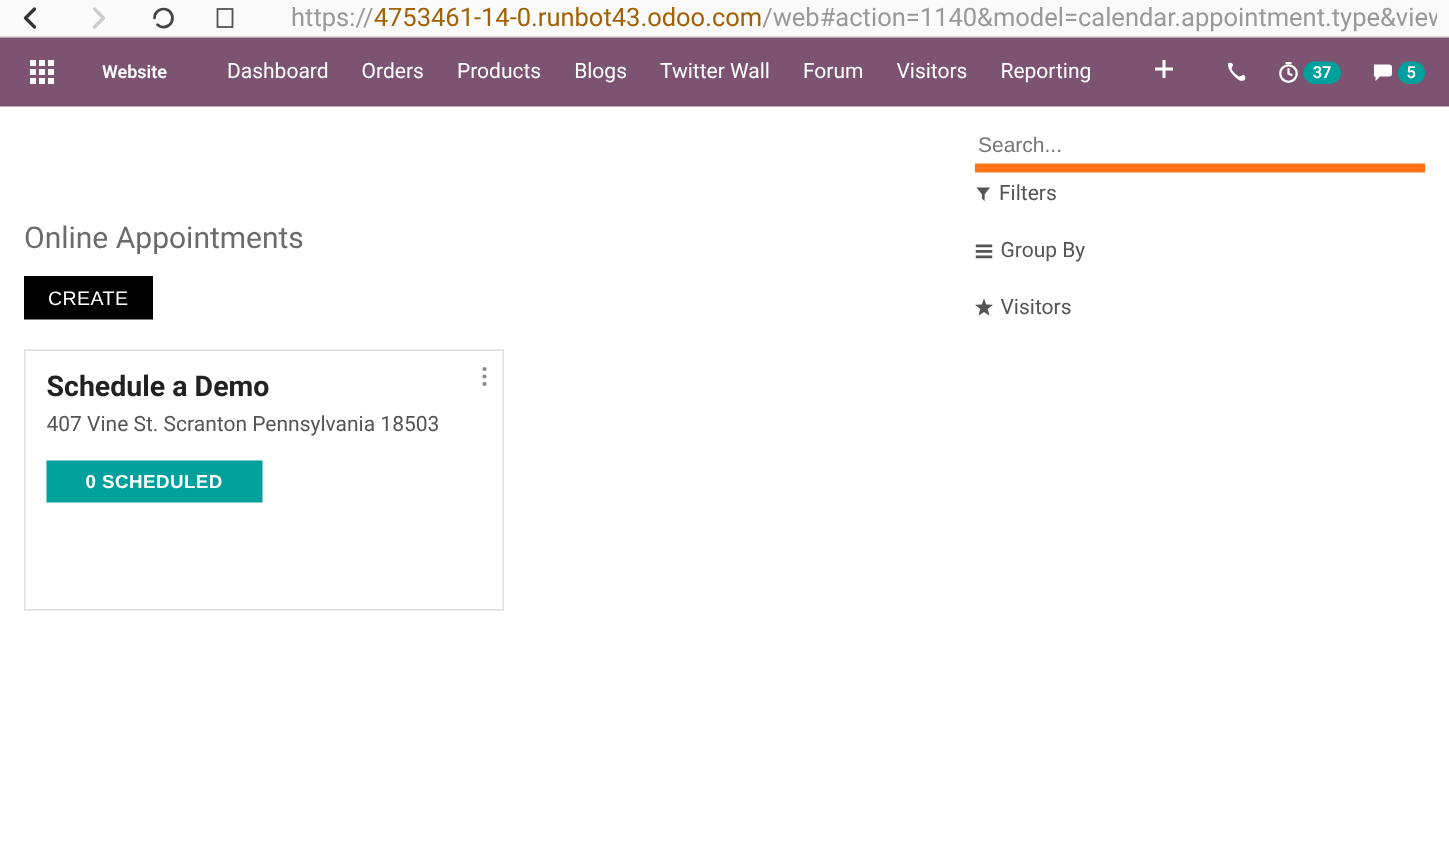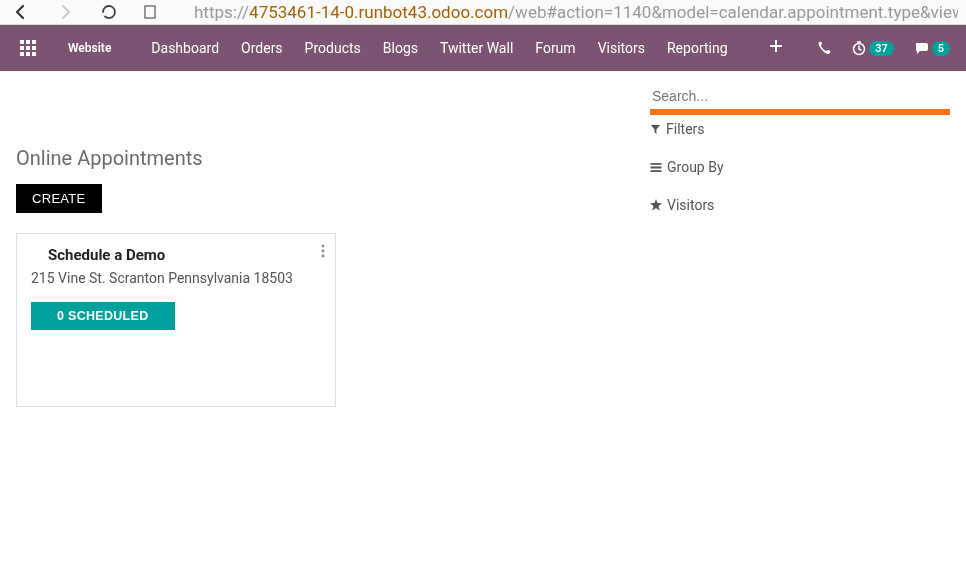--- a/index.html
+++ b/index.html
@@ -21,21 +21,21 @@
     .badge { background:#00a09d; color:#fff; font-size:11px; font-weight:600; border-radius: 9px; padding: 1px 6px; margin-left: 2px; min-width: 18px; text-align:center; }
     .control-panel { padding: 12px 16px 4px 16px; display:flex; justify-content:space-between; align-items:flex-end; }
     .page-title { font-size: 20px; color: #6b6b6b; font-weight: 400; margin-bottom: 14px; }
     .btn-create { background:#000000; color:#fff; border:none; padding: 7px 16px; font-weight:400; font-size: 13px; cursor:pointer; letter-spacing: .3px; }
     .right-controls { width: 300px; }
     .search-input { width: 100%; border:none; border-bottom:6px solid #f97316; padding: 5px 2px; font-size:14px; outline:none; }
     .filter-row { display:flex; gap: 22px; margin-top: 6px; color:#555; font-size:14px;flex-direction:column; }
     .filter-item { display:flex; align-items:center; gap:5px; cursor:pointer; }
     .kanban-area { padding: 16px; }
     .card { width: 320px; border:1px solid #dedede; background:#fff; padding: 12px 14px 14px 14px; position:relative; min-height: 174px; }
-    .card-title { font-weight:700; font-size:15px; margin-bottom: 6px; color:#222;margin-left:17px; }
+    .card-title { font-weight:700; font-size:19px; margin-bottom: 6px; color:#222; }
     .card-line { font-size: 14px; color:#555; margin-bottom: 2px; }
     .btn-sched { margin-top: 14px; background:#00a09d; color:#fff; border:none; padding: 7px 26px; font-weight:700; font-size:12.5px; cursor:pointer; letter-spacing:.3px; }
     .kebab { position:absolute; right:10px; top:10px; color:#888; cursor:pointer; font-size:16px; }
     svg { display:block; }
   </style>
 </head>
 <body>
 
 <div class="browser-bar">
   <div class="browser-btn">
@@ -150,16 +150,16 @@
 <div class="kanban-area">
   <div class="card">
     <div class="kebab">
       <svg width="4" height="14" viewBox="0 0 4 14">
           <circle cx="2" cy="2" r="1.4" fill="#888"></circle>
           <circle cx="2" cy="7" r="1.4" fill="#888"></circle>
           <circle cx="2" cy="12" r="1.4" fill="#888"></circle>
         </svg>
     </div>
     <div class="card-title">Schedule a Demo</div>
-    <div class="card-line">215 Vine St. Scranton Pennsylvania 18503</div>
+    <div class="card-line">407 Vine St. Scranton Pennsylvania 18503</div>
     <button class="btn-sched">0 SCHEDULED</button>
   </div>
 </div>
 
 </body></html>

